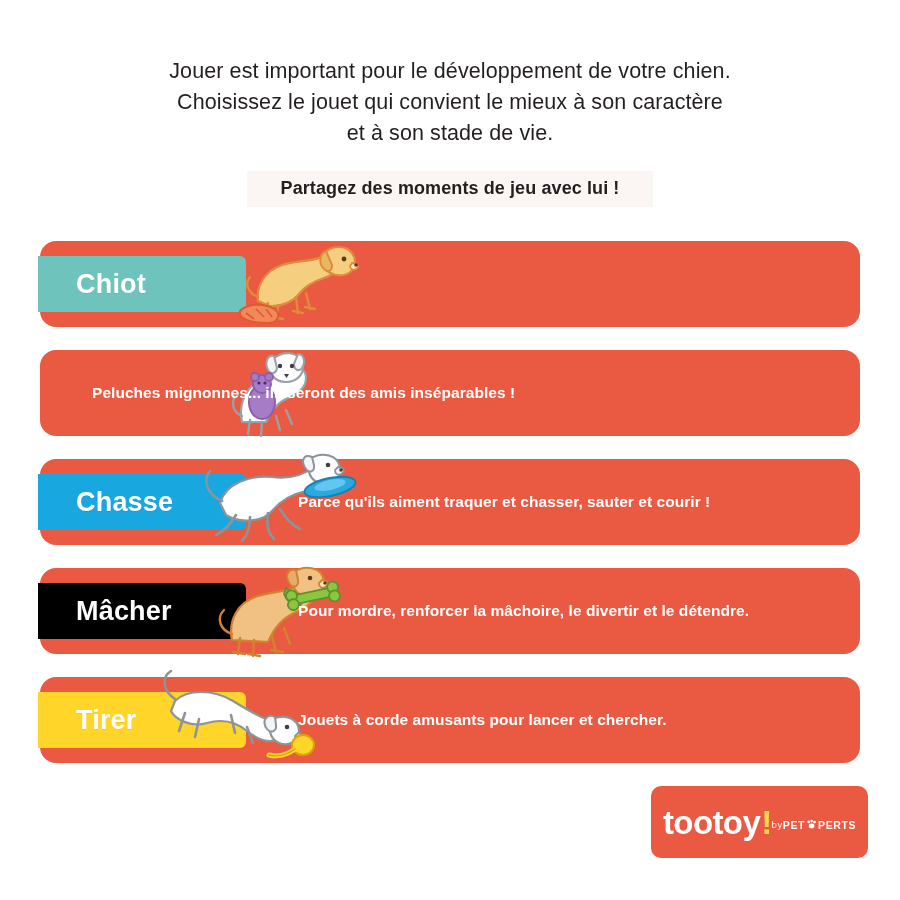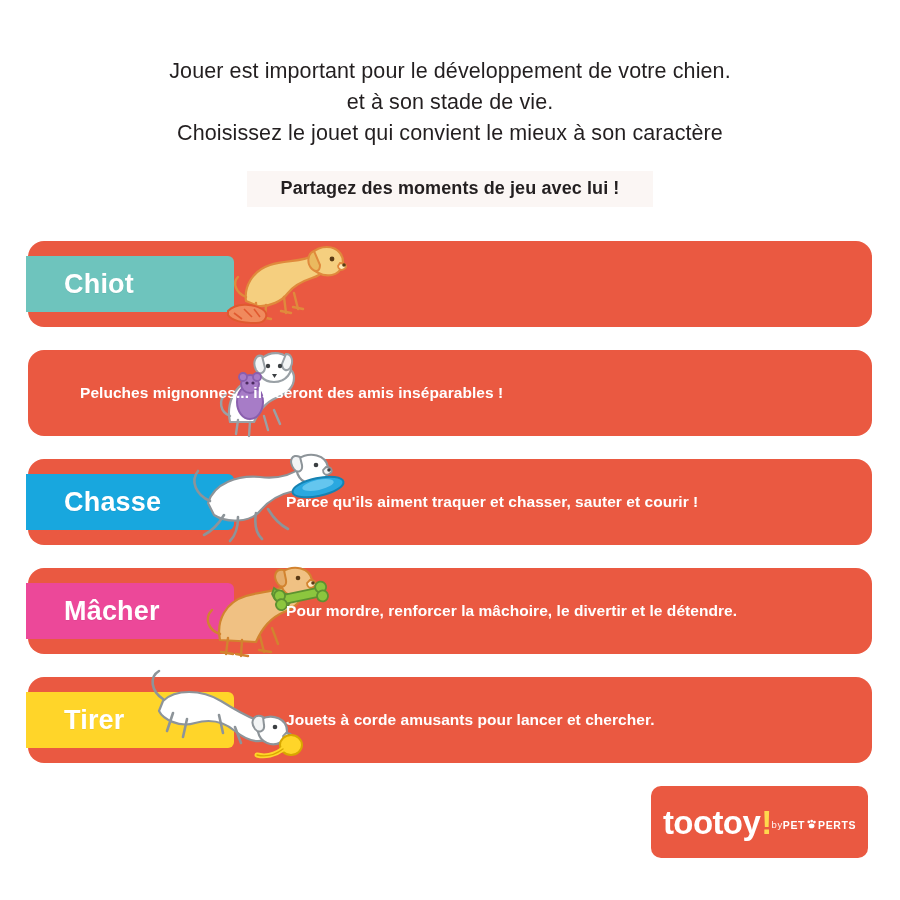--- a/index.html
+++ b/index.html
@@ -38,21 +38,21 @@
     padding: 7px 34px 8px 34px;
     font-size: 18px;
     font-weight: bold;
     color: #231f20;
     letter-spacing: 0.1px;
   }
 
   
   .rows {
     margin-top: 34px;
-    padding: 0 28px;
+    padding: 0 40px;
   }
   .row {
     position: relative;
     height: 86px;
     margin-bottom: 23px;
     background: #ea5941;
     border-radius: 16px;
     display: flex;
     align-items: center;
   }
@@ -138,22 +138,22 @@
     display: inline-block;
     margin: 0 1px;
     transform: translateY(1px);
   }
 </style>
 </head>
 <body>
 
 <div class="header">
   <div class="header-line">Jouer est important pour le développement de votre chien.</div>
+  <div class="header-line">Choisissez le jouet qui convient le mieux à son caractère</div>
   <div class="header-line">et à son stade de vie.</div>
-  <div class="header-line">Choisissez le jouet qui convient le mieux à son caractère</div>
   <div class="subtitle-wrap">
     <div class="subtitle">Partagez des moments de jeu avec lui !</div>
   </div>
 </div>
 
 <div class="rows">
 
   <div class="row">
     <div class="tag" style="background:#6ec4bd;">
       <span class="tag-label">Chiot</span>
@@ -235,21 +235,21 @@
         <path d="M42 70 C28 64 22 50 30 40" stroke="#8d9499" stroke-width="2.6" fill="none" stroke-linecap="round"></path>
 
         <ellipse cx="150" cy="56" rx="26" ry="9" transform="rotate(-12 150 56)" fill="#2aa8e0" stroke="#1682b2" stroke-width="2"></ellipse>
         <ellipse cx="150" cy="54" rx="16" ry="5" transform="rotate(-12 150 54)" fill="#64c6ef"></ellipse>
       </svg>
     </div>
     <div class="desc">Parce qu'ils aiment traquer et chasser, sauter et courir !</div>
   </div>
 
   <div class="row">
-    <div class="tag" style="background:#ec4899;">
+    <div class="tag" style="background:#000000;">
       <span class="tag-label">Mâcher</span>
     </div>
     <div class="art" style="left:150px; top:-24px;">
       <svg width="180" height="120" viewBox="0 0 180 120">
 
         <path d="M42 96 C38 76 48 58 68 52 C84 47 100 48 110 40 C116 35 124 38 124 48 C124 58 116 64 106 68 C94 73 84 84 78 98 Z" fill="#f0c183" stroke="#d2832f" stroke-width="2.2" stroke-linejoin="round"></path>
 
         <path d="M104 28 C116 20 132 24 134 36 C136 46 126 54 114 52 C104 50 100 38 104 30 Z" fill="#f0c183" stroke="#d2832f" stroke-width="2.2"></path>
         <path d="M106 26 C98 24 94 32 100 40 C104 45 109 42 108 36 Z" fill="#e5ad6b" stroke="#d2832f" stroke-width="2"></path>
         <circle cx="120" cy="34" r="2.3" fill="#5a3a14"></circle>

